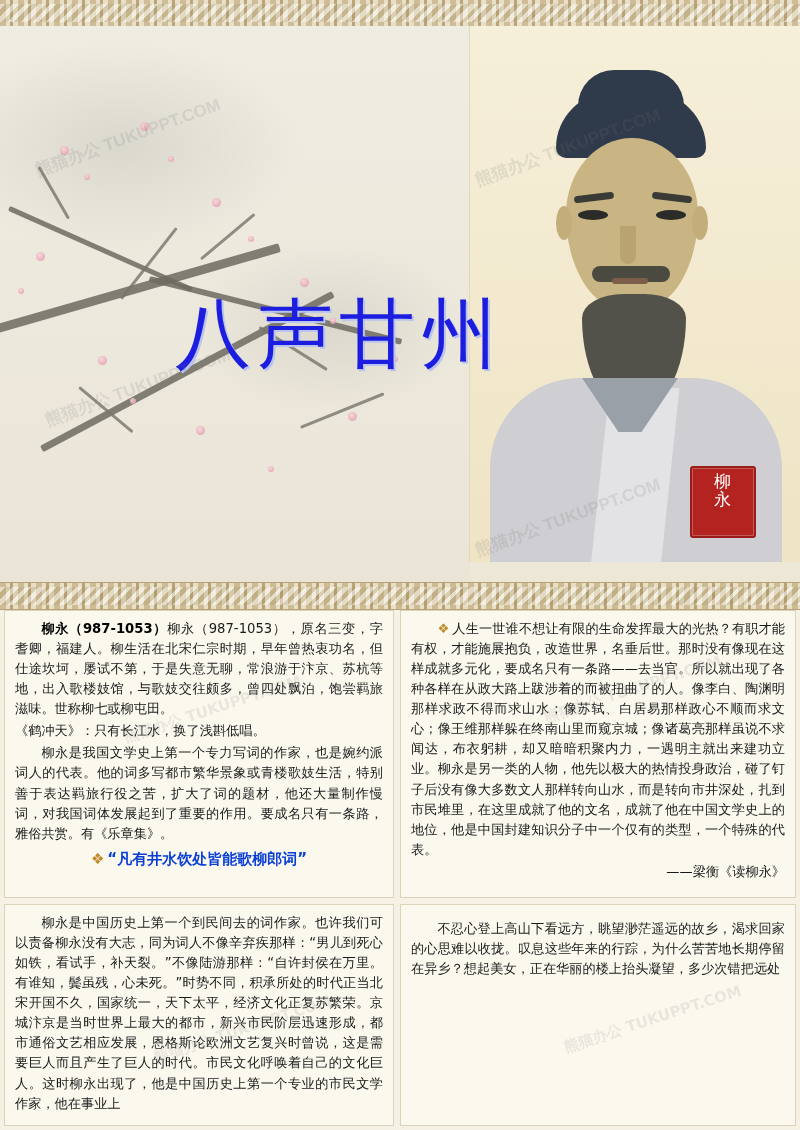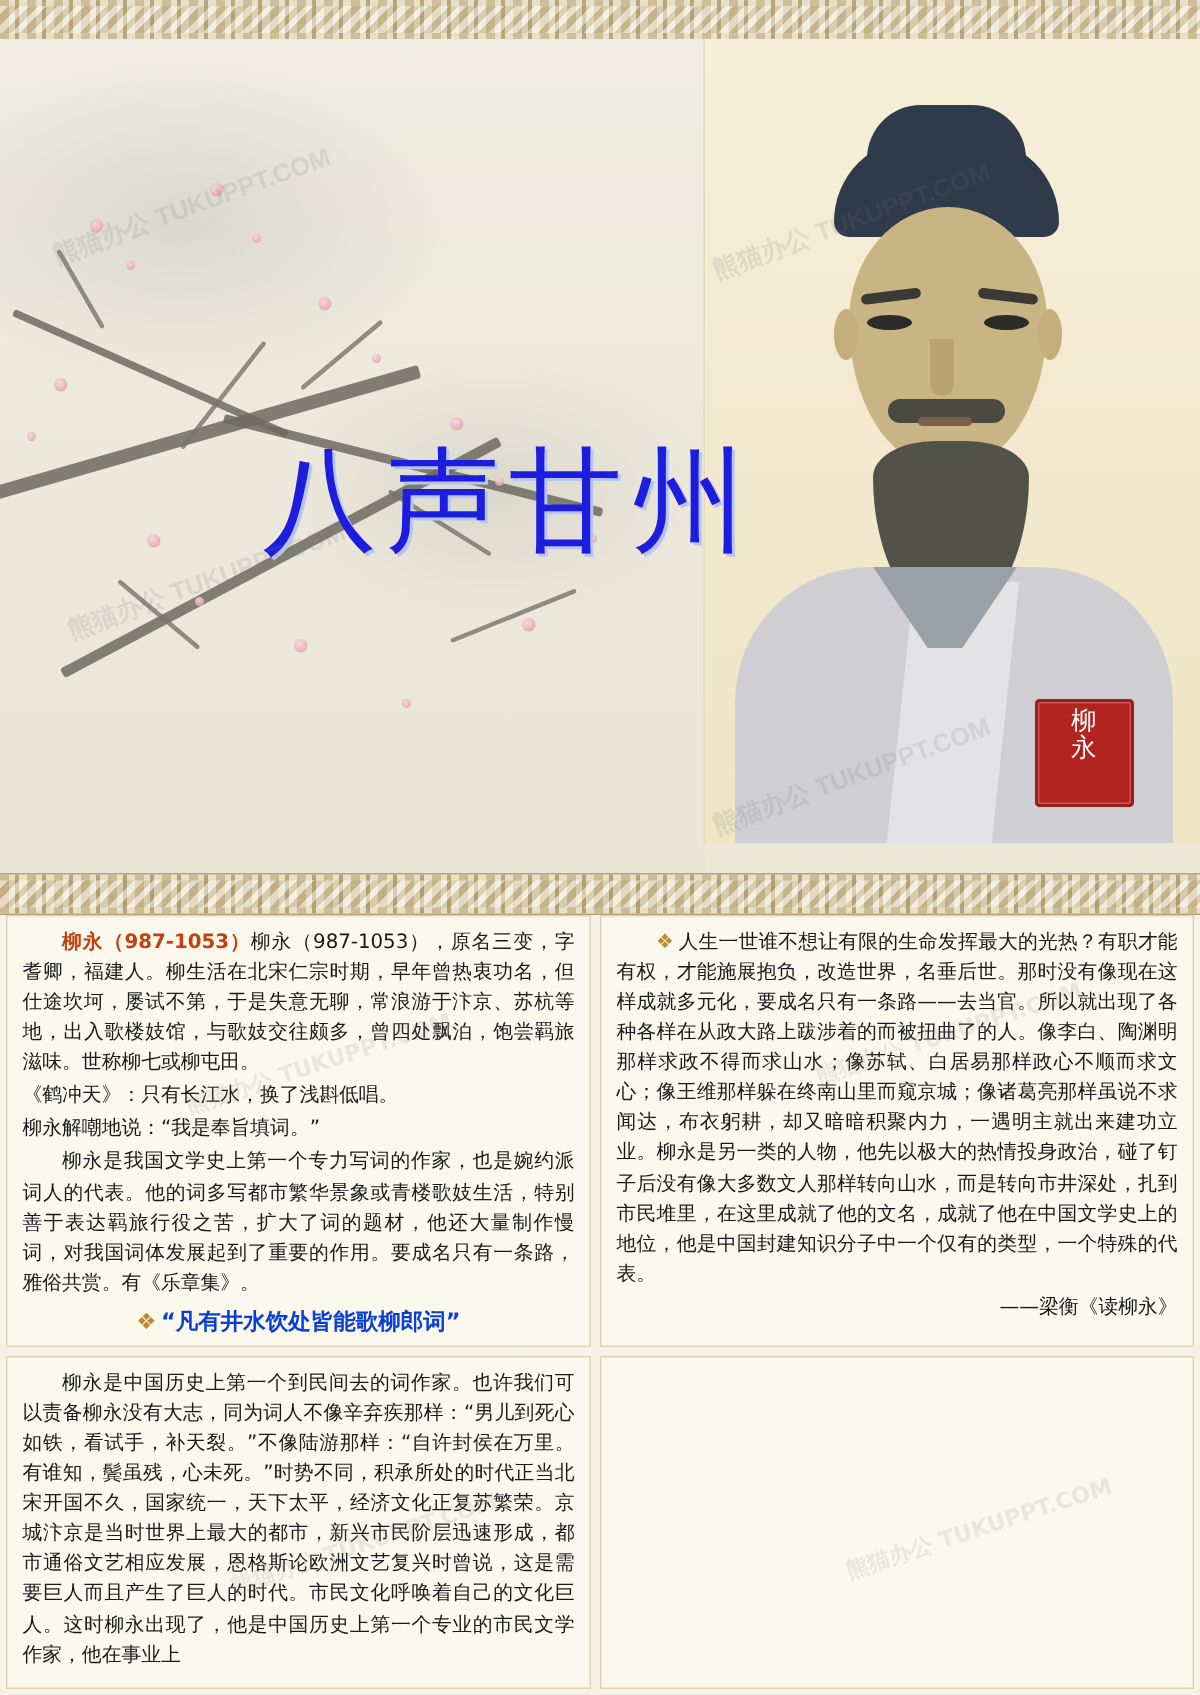--- a/index.html
+++ b/index.html
@@ -167,21 +167,21 @@
     font-size:13.2px;line-height:1.52;color:#1a1a1a;
     text-align:justify;
     overflow:hidden;
   }
   .p-tl{left:4px;top:610px;width:390px;height:288px;}
   .p-tr{left:400px;top:610px;width:396px;height:288px;}
   .p-bl{left:4px;top:904px;width:390px;height:222px;}
   .p-br{left:400px;top:904px;width:396px;height:222px;}
 
   .indent{text-indent:2em;}
-  .red{color:#c2410c;}
+  .red{color:#000000;}
   .bold{font-weight:bold;}
   .quote-line{
     margin-top:4px;font-weight:bold;color:#0a3fd6;font-size:15px;text-align:center;
   }
   .bullet{color:#c08a2a;margin-right:3px;}
   .sign{display:block;text-align:right;margin-top:0;}
 
   p{margin:0 0 2px 0;}
 
   
@@ -263,35 +263,35 @@
     <div class="wm" style="left:470px;top:110px;">熊猫办公 TUKUPPT.COM</div>
     <div class="wm" style="left:40px;top:350px;">熊猫办公 TUKUPPT.COM</div>
     <div class="wm" style="left:470px;top:480px;">熊猫办公 TUKUPPT.COM</div>
   </div>
 
   <div class="mid-border"></div>
 
   <div class="panel p-tl">
     <p class="indent"><span class="bold red">柳永（987-1053）</span><span>柳永（987-1053），原名三变，字耆卿，福建人。柳生活在北宋仁宗时期，早年曾热衷功名，但仕途坎坷，屡试不第，于是失意无聊，常浪游于汴京、苏杭等地，出入歌楼妓馆，与歌妓交往颇多，曾四处飘泊，饱尝羁旅滋味。世称柳七或柳屯田。</span></p>
     <p><span>《鹤冲天》：只有长江水，换了浅斟低唱。</span></p>
-    <p><span>柳永解嘲地说：“我是奉旨填词。”</span></p>
     <p class="indent"><span>柳永是我国文学史上第一个专力写词的作家，也是婉约派词人的代表。他的词多写都市繁华景象或青楼歌妓生活，特别善于表达羁旅行役之苦，扩大了词的题材，他还大量制作慢词，对我国词体发展起到了重要的作用。要成名只有一条路，雅俗共赏。有《乐章集》。</span></p>
     <p class="quote-line"><span class="bullet">❖</span><span>“凡有井水饮处皆能歌柳郎词”</span></p>
   </div>
 
   <div class="panel p-tr">
     <p class="indent"><span class="bullet">❖</span><span>人生一世谁不想让有限的生命发挥最大的光热？有职才能有权，才能施展抱负，改造世界，名垂后世。那时没有像现在这样成就多元化，要成名只有一条路——去当官。所以就出现了各种各样在从政大路上跋涉着的而被扭曲了的人。像李白、陶渊明那样求政不得而求山水；像苏轼、白居易那样政心不顺而求文心；像王维那样躲在终南山里而窥京城；像诸葛亮那样虽说不求闻达，布衣躬耕，却又暗暗积聚内力，一遇明主就出来建功立业。柳永是另一类的人物，他先以极大的热情投身政治，碰了钉子后没有像大多数文人那样转向山水，而是转向市井深处，扎到市民堆里，在这里成就了他的文名，成就了他在中国文学史上的地位，他是中国封建知识分子中一个仅有的类型，一个特殊的代表。</span></p>
     <p class="sign"><span>——梁衡《读柳永》</span></p>
   </div>
 
   <div class="panel p-bl">
     <p class="indent"><span>柳永是中国历史上第一个到民间去的词作家。也许我们可以责备柳永没有大志，同为词人不像辛弃疾那样：“男儿到死心如铁，看试手，补天裂。”不像陆游那样：“自许封侯在万里。有谁知，鬓虽残，心未死。”时势不同，积承所处的时代正当北宋开国不久，国家统一，天下太平，经济文化正复苏繁荣。京城汴京是当时世界上最大的都市，新兴市民阶层迅速形成，都市通俗文艺相应发展，恩格斯论欧洲文艺复兴时曾说，这是需要巨人而且产生了巨人的时代。市民文化呼唤着自己的文化巨人。这时柳永出现了，他是中国历史上第一个专业的市民文学作家，他在事业上</span></p>
   </div>
 
   <div class="panel p-br">
+    <p class="indent" style="margin-top:6px;"><span>不忍心登上高山下看远方，眺望渺茫遥远的故乡，渴求回家的心思难以收拢。叹息这些年来的行踪，为什么苦苦地长期停留在异乡？想起美女，正在华丽的楼上抬头凝望，多少次错把远处</span></p>
   </div>
 
   <div class="wm2" style="left:120px;top:700px;transform:rotate(-18deg);">熊猫办公 TUKUPPT.COM</div>
   <div class="wm2" style="left:540px;top:680px;transform:rotate(-18deg);">熊猫办公 TUKUPPT.COM</div>
   <div class="wm2" style="left:150px;top:1020px;transform:rotate(-18deg);">熊猫办公 TUKUPPT.COM</div>
   <div class="wm2" style="left:560px;top:1010px;transform:rotate(-18deg);">熊猫办公 TUKUPPT.COM</div>
 
 </div>
 
 </body></html>

